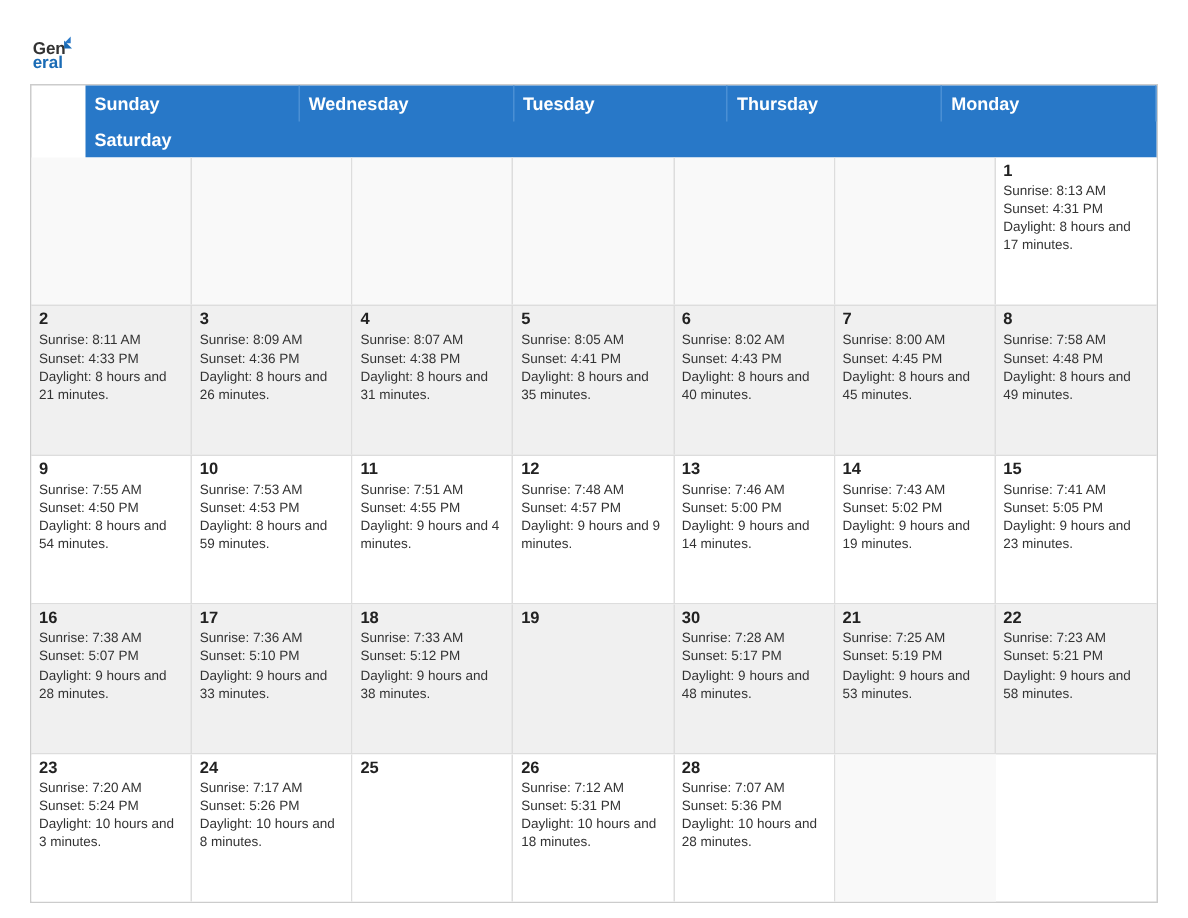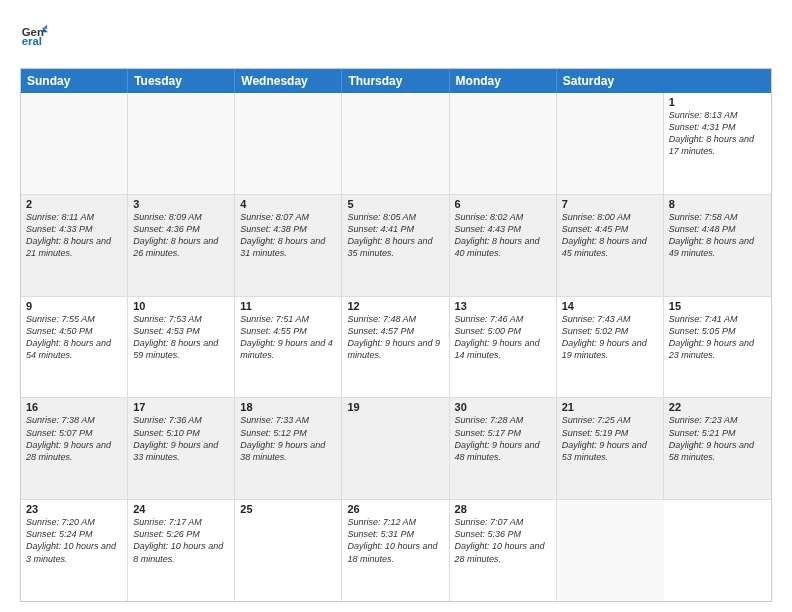--- a/index.html
+++ b/index.html
@@ -14,21 +14,21 @@
       width: 792px;
       height: 612px;
       padding: 16px 20px 10px 20px;
       display: flex;
       flex-direction: column;
     }
     .header {
       display: flex;
       justify-content: space-between;
       align-items: flex-start;
-      margin-bottom: 20px;
+      margin-bottom: 8px;
     }
     .logo {
       display: flex;
       align-items: center;
       gap: 4px;
     }
     .logo-text {
       font-size: 18px;
       font-weight: bold;
       line-height: 1.1;
@@ -54,22 +54,23 @@
       margin-top: 2px;
     }
     .calendar {
       flex: 1;
       display: flex;
       flex-direction: column;
       border: 1px solid #ccc;
     }
     .cal-header-row {
       display: grid;
-      grid-template-columns: repeat(7, 1fr);
+      grid-template-columns: repeat(5, 1fr);
       background: #2878c8;
+      margin-left: 36px;
     }
     .cal-header-cell {
       color: #fff;
       font-weight: bold;
       font-size: 12px;
       padding: 5px 6px;
       border-right: 1px solid #4a8fd4;
     }
     .cal-header-cell:last-child { border-right: none; }
     .cal-body {
@@ -100,21 +101,20 @@
       font-weight: bold;
       font-size: 11px;
       color: #222;
       display: block;
       margin-bottom: 1px;
     }
     .cell-text {
       font-size: 9px;
       line-height: 1.35;
       color: #333;
-      font-style: italic;
     }
   </style>
 </head>
 <body>
 
 <div class="page">
   <div class="header">
     <div class="logo">
       <svg class="logo-icon" viewBox="0 0 32 32">
         <text x="2" y="18" font-size="13" font-weight="bold" fill="#333">Gen</text>
@@ -131,22 +131,22 @@
     </div>
     <div class="title-block">
       <div class="month-title"></div>
       <div class="location"></div>
     </div>
   </div>
 
   <div class="calendar">
     <div class="cal-header-row">
     <div class="cal-header-cell">Sunday</div>
+        <div class="cal-header-cell">Wednesday</div>
         <div class="cal-header-cell">Tuesday</div>
-        <div class="cal-header-cell">Wednesday</div>
         <div class="cal-header-cell">Thursday</div>
         <div class="cal-header-cell">Monday</div>
         <div class="cal-header-cell">Saturday</div>
       </div>
     <div class="cal-body">
     <div class="cal-row">
           <div class="cal-cell empty"></div>
           <div class="cal-cell empty"></div>
           <div class="cal-cell empty"></div>
           <div class="cal-cell empty"></div>

